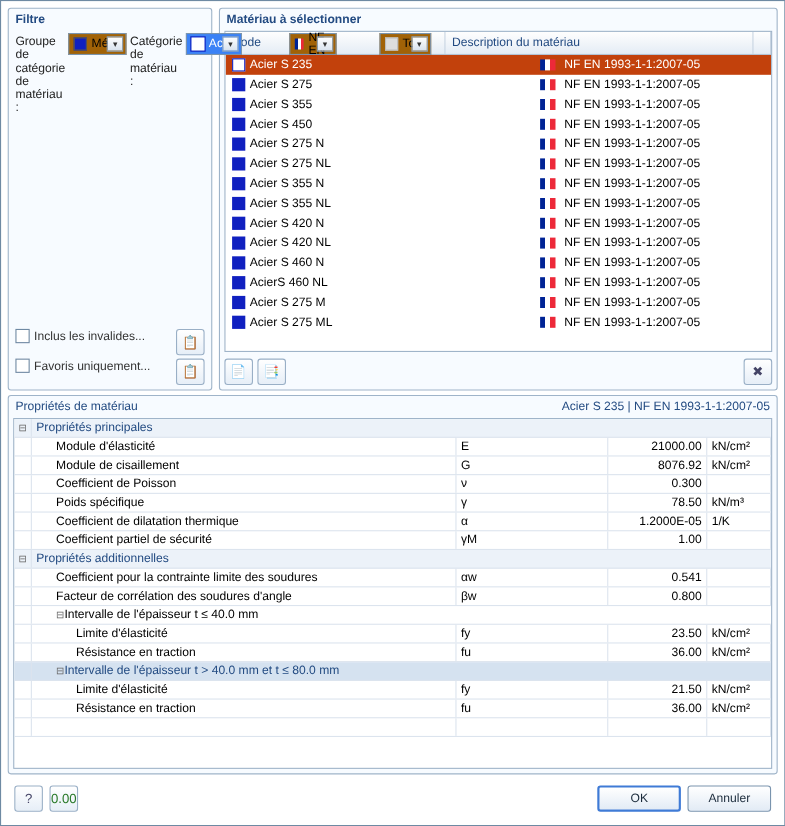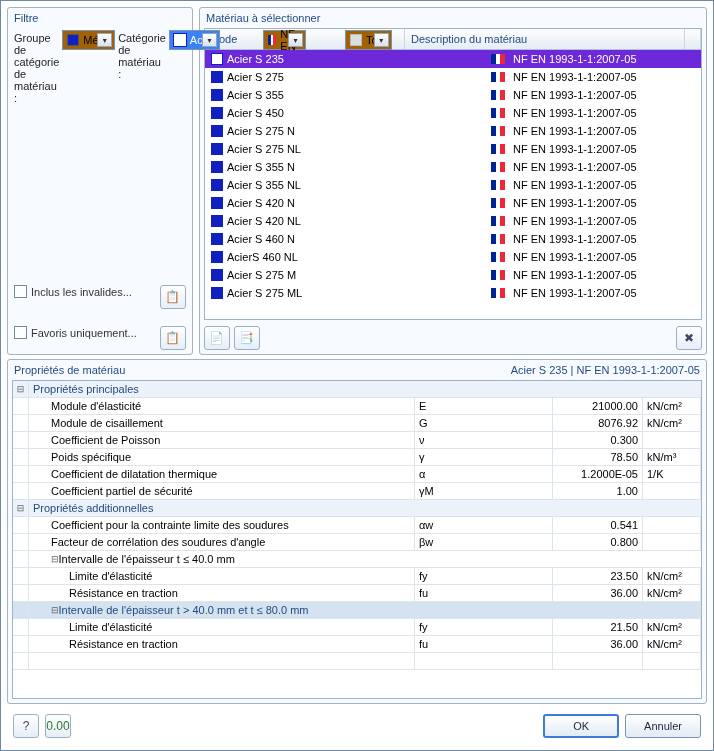--- a/index.html
+++ b/index.html
@@ -5,21 +5,21 @@
   * { box-sizing: border-box; font-family: "Segoe UI", Tahoma, sans-serif; font-size: 11px; }
   body { margin: 0; background: #eaf0f6; }
   .window { width: 714px; height: 751px; background: #fff; border: 1px solid #6e8aa3; display: flex; flex-direction: column; }
   .titlebar { height: 30px; background: linear-gradient(#f7fbff,#dbe9f8); display: flex; align-items: center; padding: 0 6px; border-bottom: 1px solid #b5c7db; }
   .titlebar .appicon { width: 16px; height: 16px; border: 1px solid #7a94ae; background: #fff; margin-right: 6px; }
   .titlebar .title { flex: 1; color: #2b3a4a; }
   .titlebar .close { width: 44px; height: 20px; background: linear-gradient(#e57373,#c62828); color:#fff; border:1px solid #8e1d1d; border-radius:3px; display:flex; align-items:center; justify-content:center; font-weight:bold; font-size:13px; }
   .content { flex: 1; padding: 6px; display: flex; flex-direction: column; gap: 4px; overflow: hidden; }
   .upper { display: flex; gap: 6px; height: 348px; }
   .panel { border: 1px solid #9fb4c9; border-radius: 3px; background: #f7fbff; display:flex; flex-direction:column; }
-  .panel-head { color: #234b82; font-weight: 400; padding: 4px 6px; }
+  .panel-head { color: #234b82; font-weight: 700; padding: 4px 6px; }
   .filter-panel { width: 186px; padding-bottom: 4px; }
   .filter-body { padding: 2px 6px 4px; display:flex; gap:3px; flex:1; }
   .lbl { color:#222; padding-top: 2px; }
   .combo { position: relative; height: 20px; background:#a16207; border:1px solid #7a94ae; display:flex; align-items:center; padding:0 4px; }
   .combo.sel { background:#3b82f6; color:#fff; }
   .combo .sw { width:12px; height:12px; margin-right:4px; display:inline-block; border:1px solid #555; }
   .combo .dd { position:absolute; right:2px; top:2px; width:15px; height:14px; background:linear-gradient(#fefefe,#d8e2ee); border:1px solid #8fa6bd; display:flex; align-items:center; justify-content:center; font-size:8px; color:#333; }
   .flag { width:14px; height:10px; display:inline-block; margin-right:4px; background:linear-gradient(to right,#002395 33%,#fff 33% 66%,#ed2939 66%); }
   .toolbar-row { display:flex; align-items:flex-start; gap:4px; padding:0 6px; margin-top:auto; }
   .chk { display:flex; align-items:center; gap:4px; flex:1; color:#333; }
@@ -27,21 +27,21 @@
   .icon-btn { width:26px; height:24px; border:1px solid #99afc6; background:linear-gradient(#fff,#e6eef7); border-radius:3px; display:flex; align-items:center; justify-content:center; font-size:12px; color:#446; }
   .mat-panel { flex:1; }
   .list-wrap { flex:1; border:1px solid #9fb4c9; margin:0 4px 4px; background:#fff; display:flex; flex-direction:column; overflow:hidden; }
   .list-header { display:flex; background:linear-gradient(#fefefe,#e4ecf5); border-bottom:1px solid #b3c3d5; }
   .list-header .col { padding:4px 6px; color:#234b82; border-right:1px solid #c7d4e2; }
   .col-desc { width: 280px; }
   .col-code { flex:1; }
   .col-scroll { width:16px; border-right:none; }
   .list-body { flex:1; overflow-y:scroll; }
   .row { display:flex; height:18px; align-items:center; }
-  .row.selected { background:#6d28d9; color:#fff; }
+  .row.selected { background:#c2410c; color:#fff; }
   .row .cell { padding:0 6px; display:flex; align-items:center; gap:4px; }
   .row .cell.desc { width:280px; }
   .row .cell.code { flex:1; }
   .sw2 { width:12px; height:12px; background:#1020c0; display:inline-block; }
   .row.selected .sw2 { background:#fff; border:1px solid #1020c0; box-sizing:border-box; }
   .mat-foot { display:flex; gap:4px; padding:2px 4px 4px; }
   .prop-panel { flex:1; overflow:hidden; }
   .prop-head { display:flex; justify-content:space-between; padding:4px 6px; color:#234b82; }
   .grid { border:1px solid #9fb4c9; background:#fff; margin:0 4px 4px; flex:1; overflow:auto; }
   .grow { display:flex; border-bottom:1px solid #dce4ee; min-height:17px; align-items:stretch; }
@@ -103,21 +103,21 @@
 
           <div style="flex:1"></div>
         </div>
         <div class="toolbar-row">
           <div class="chk">
             <span class="chk-box"></span>
             <span>Inclus les invalides...</span>
           </div>
           <div class="icon-btn">📋</div>
         </div>
-        <div class="toolbar-row" style="margin-top:17px">
+        <div class="toolbar-row" style="margin-top:3px">
           <div class="chk">
             <span class="chk-box"></span>
             <span>Favoris uniquement...</span>
           </div>
           <div class="icon-btn">📋</div>
         </div>
       </div>
 
       <div class="panel mat-panel">
         <div class="panel-head">Matériau à sélectionner</div>

